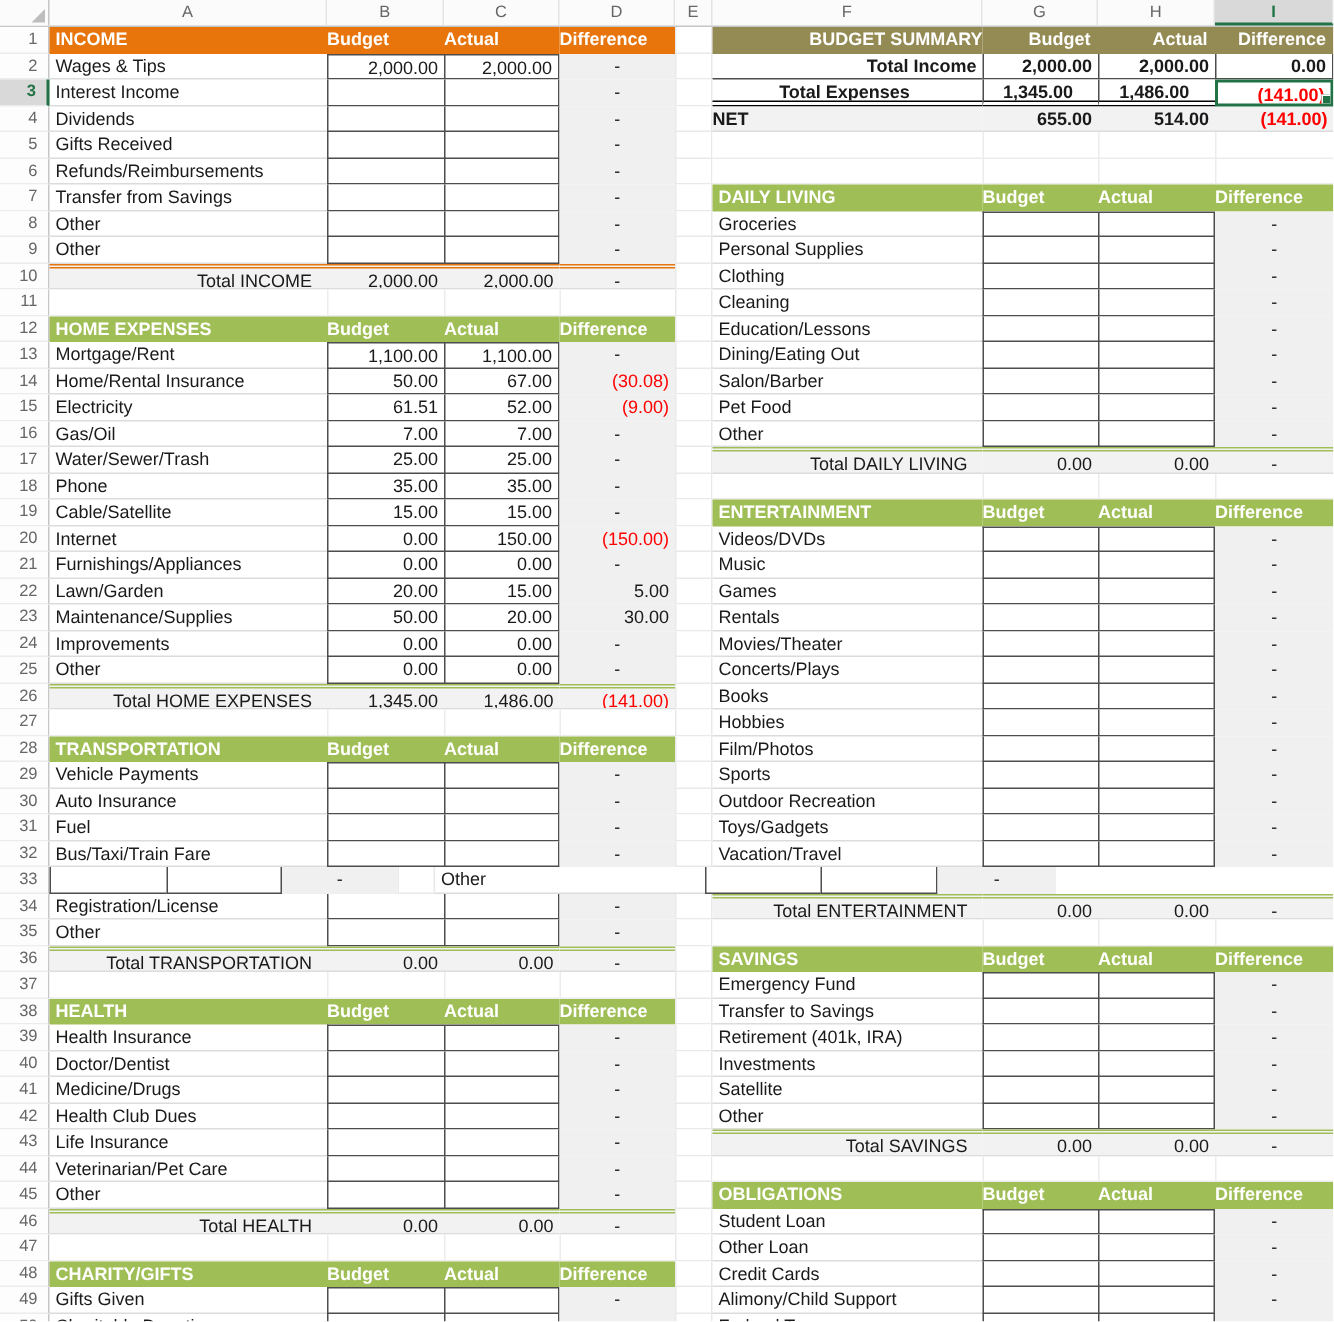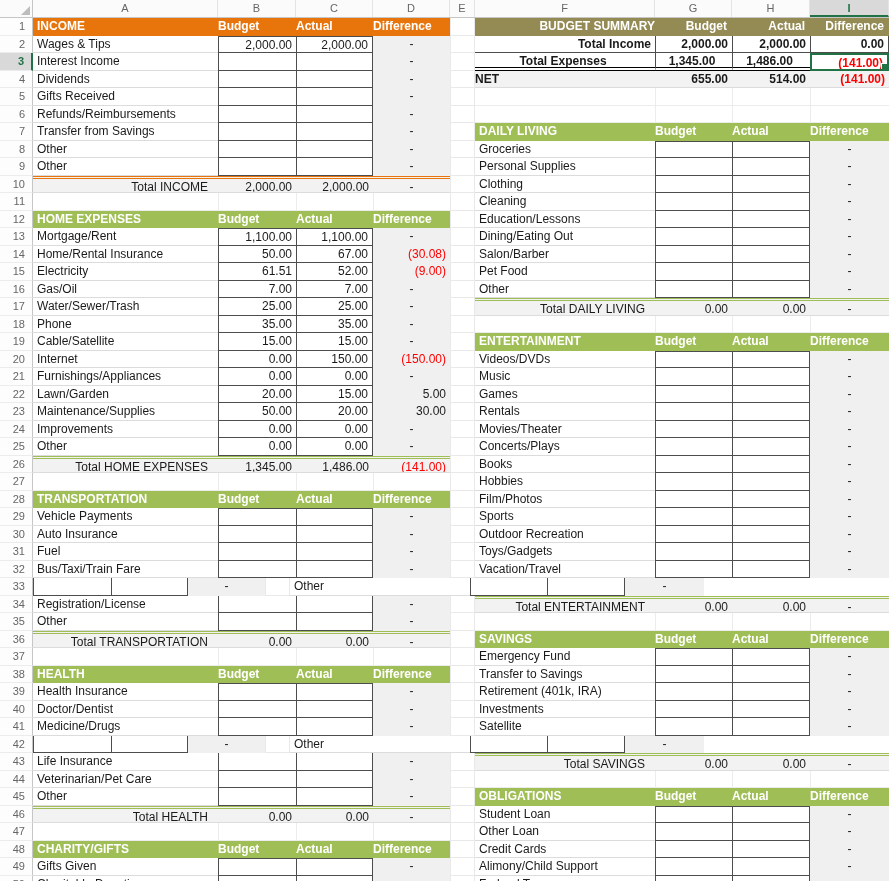--- a/index.html
+++ b/index.html
@@ -549,20 +549,21 @@
         <div class="c w-C box box-r num"></div>
         <div class="c w-D diff dash">-</div>
         <div class="c w-E e-cell"></div>
         <div class="c w-F item-label">Satellite</div>
         <div class="c w-G box num"></div>
         <div class="c w-H box box-r num"></div>
         <div class="c w-I diff dash">-</div>
       </div>
       <div class="row">
         <div class="c w-gut gut">42</div>
+        <div class="c w-A item-label">Health Club Dues</div>
         <div class="c w-B box num"></div>
         <div class="c w-C box box-r num"></div>
         <div class="c w-D diff dash">-</div>
         <div class="c w-E e-cell"></div>
         <div class="c w-F item-label">Other</div>
         <div class="c w-G box num"></div>
         <div class="c w-H box box-r num"></div>
         <div class="c w-I diff dash">-</div>
       </div>
       <div class="row">

